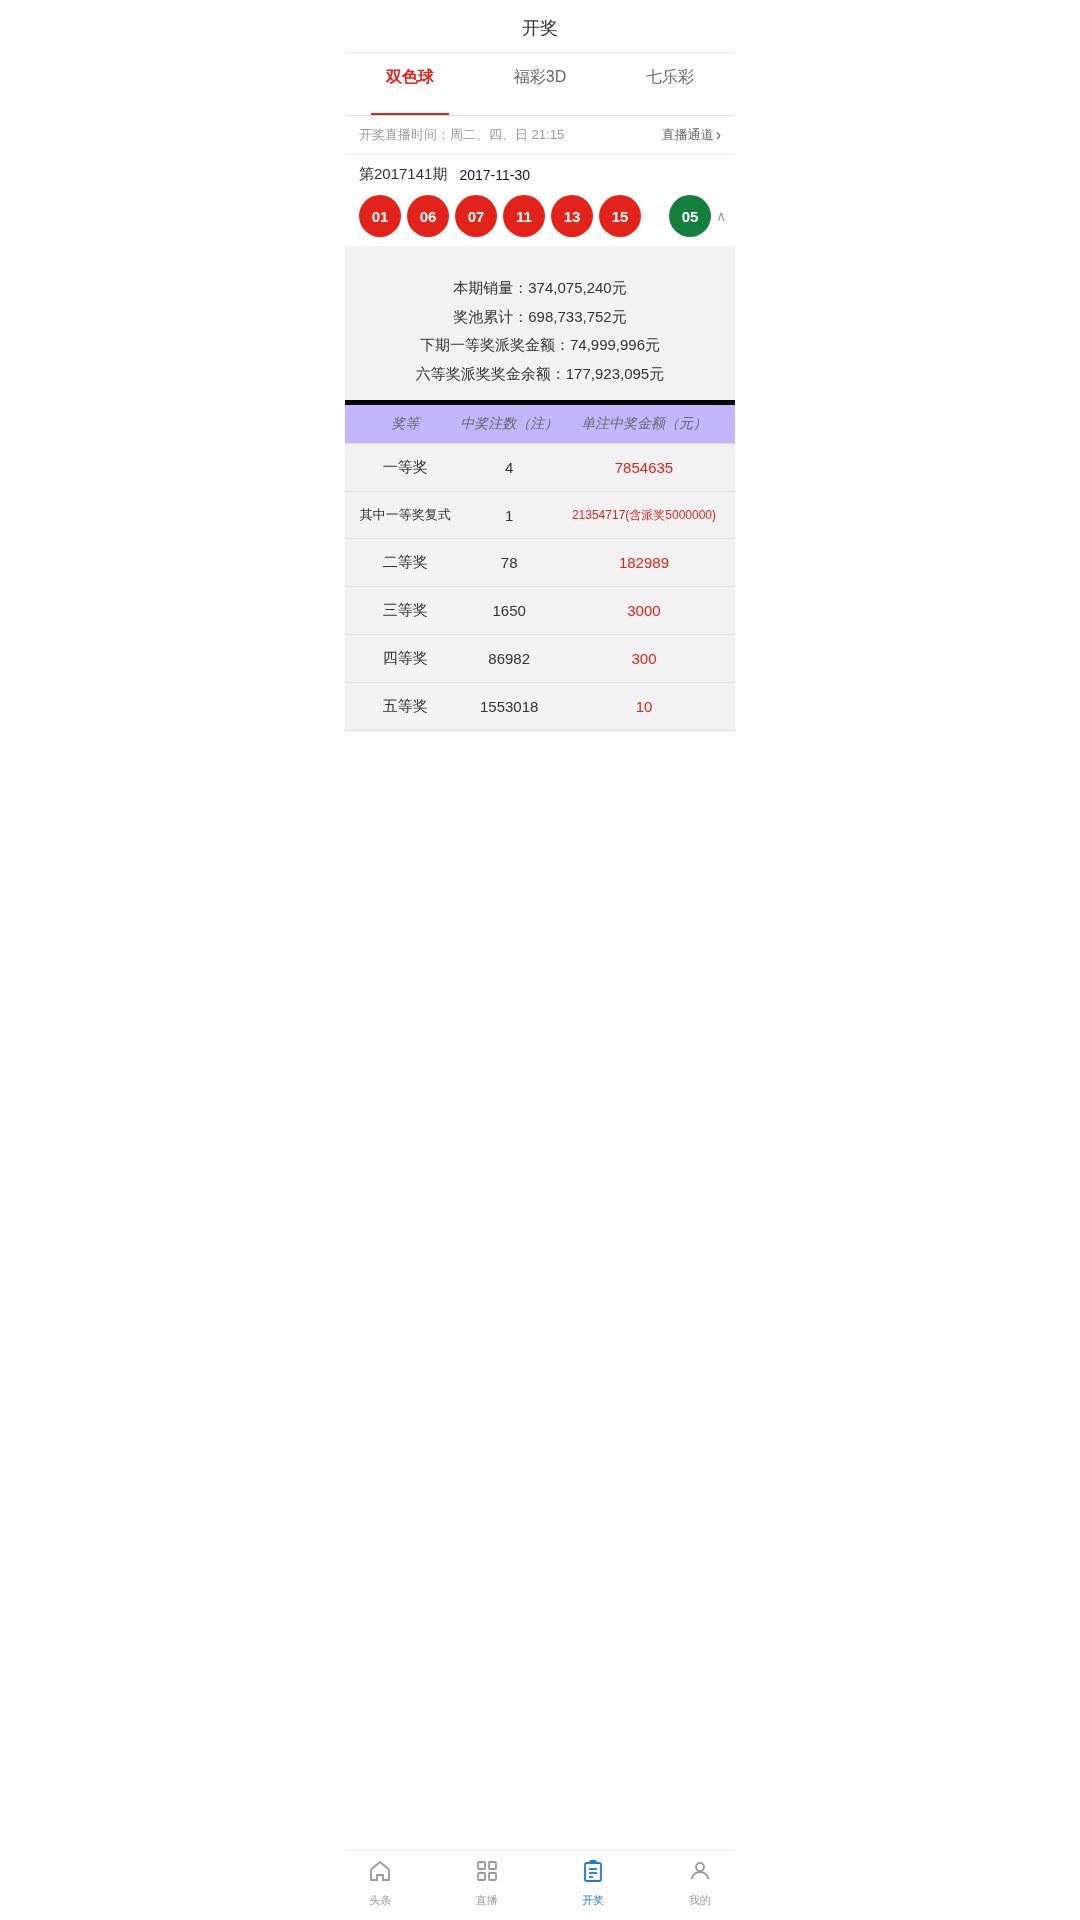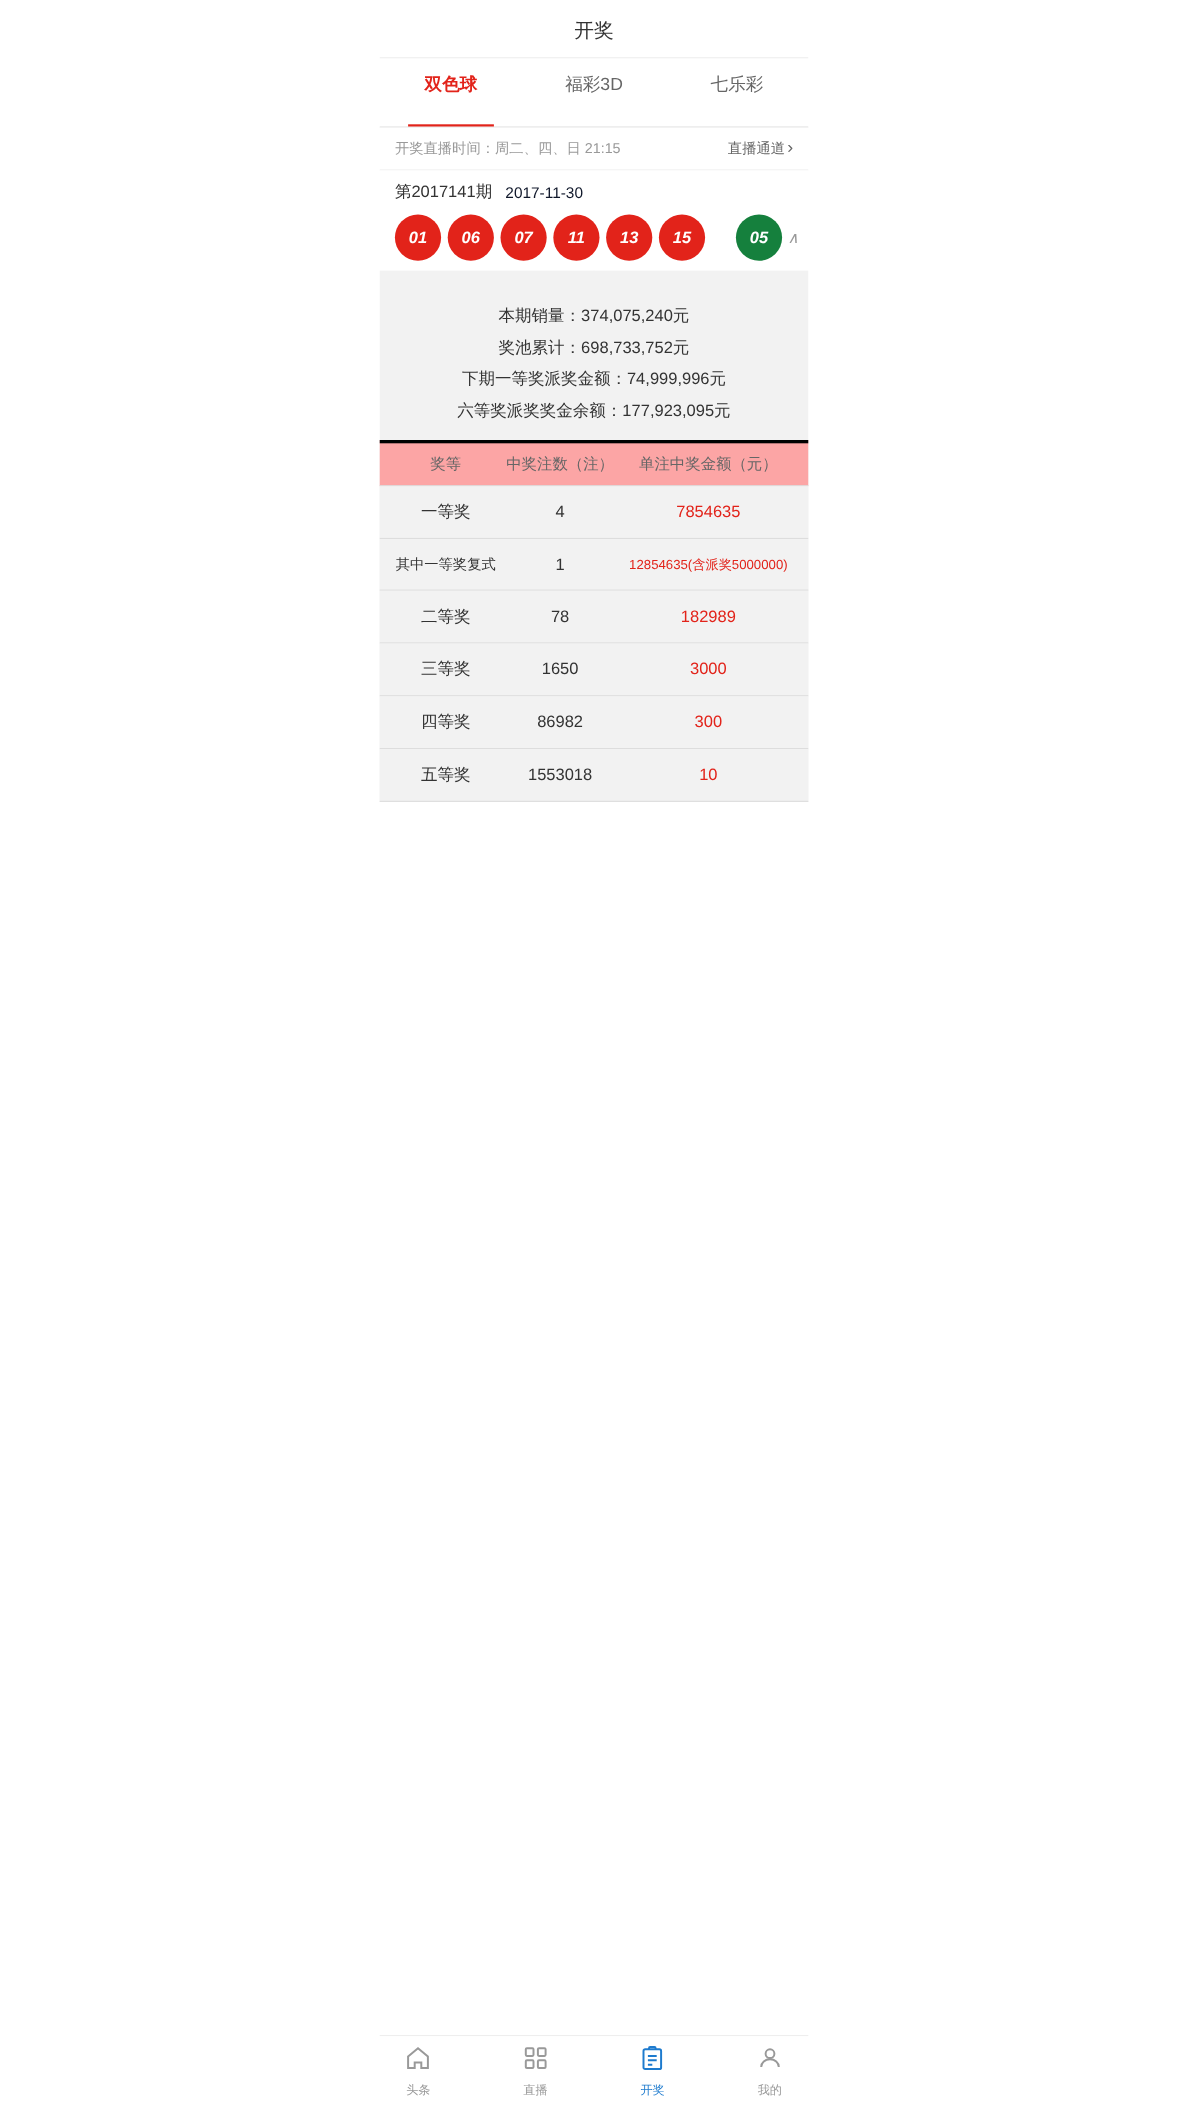--- a/index.html
+++ b/index.html
@@ -98,21 +98,20 @@
     .period-date {
       font-size: 14px;
       color: #0f172a;
     }
 
     
     .balls-row {
       display: flex;
       align-items: center;
       gap: 0;
-      font-style: italic;
     }
     .red-balls {
       display: flex;
       gap: 6px;
       align-items: center;
     }
     .ball {
       width: 42px;
       height: 42px;
       border-radius: 50%;
@@ -193,23 +192,24 @@
     }
 
     
     .prize-table {
       background: #f2f2f2;
       width: 100%;
     }
     .table-header {
       display: flex;
       padding: 10px 14px;
-      border-top: 3px solid #000000;
+      border-top: 5px solid #000000;
       border-bottom: 1px solid #ddd;
-      background: #fca5a5;
+      background: #c4b5fd;
+      font-style: italic;
     }
     .table-header .col {
       color: #666;
       font-size: 14px;
     }
     .col-1 { flex: 1.2; text-align: center; }
     .col-2 { flex: 1.5; text-align: center; }
     .col-3 { flex: 2; text-align: center; }
 
     .table-row {
@@ -362,21 +362,21 @@
 
       <div class="table-row">
         <div class="col col-1">一等奖</div>
         <div class="col col-2">4</div>
         <div class="col col-3">7854635</div>
       </div>
 
       <div class="table-row">
         <div class="col col-1" style="font-size:13px;">其中一等奖复式</div>
         <div class="col col-2">1</div>
-        <div class="col col-3" style="font-size:12px;">12854635(含派奖5000000)</div>
+        <div class="col col-3" style="font-size:12px;">21354717(含派奖5000000)</div>
       </div>
 
       <div class="table-row">
         <div class="col col-1">二等奖</div>
         <div class="col col-2">78</div>
         <div class="col col-3">182989</div>
       </div>
 
       <div class="table-row">
         <div class="col col-1">三等奖</div>

